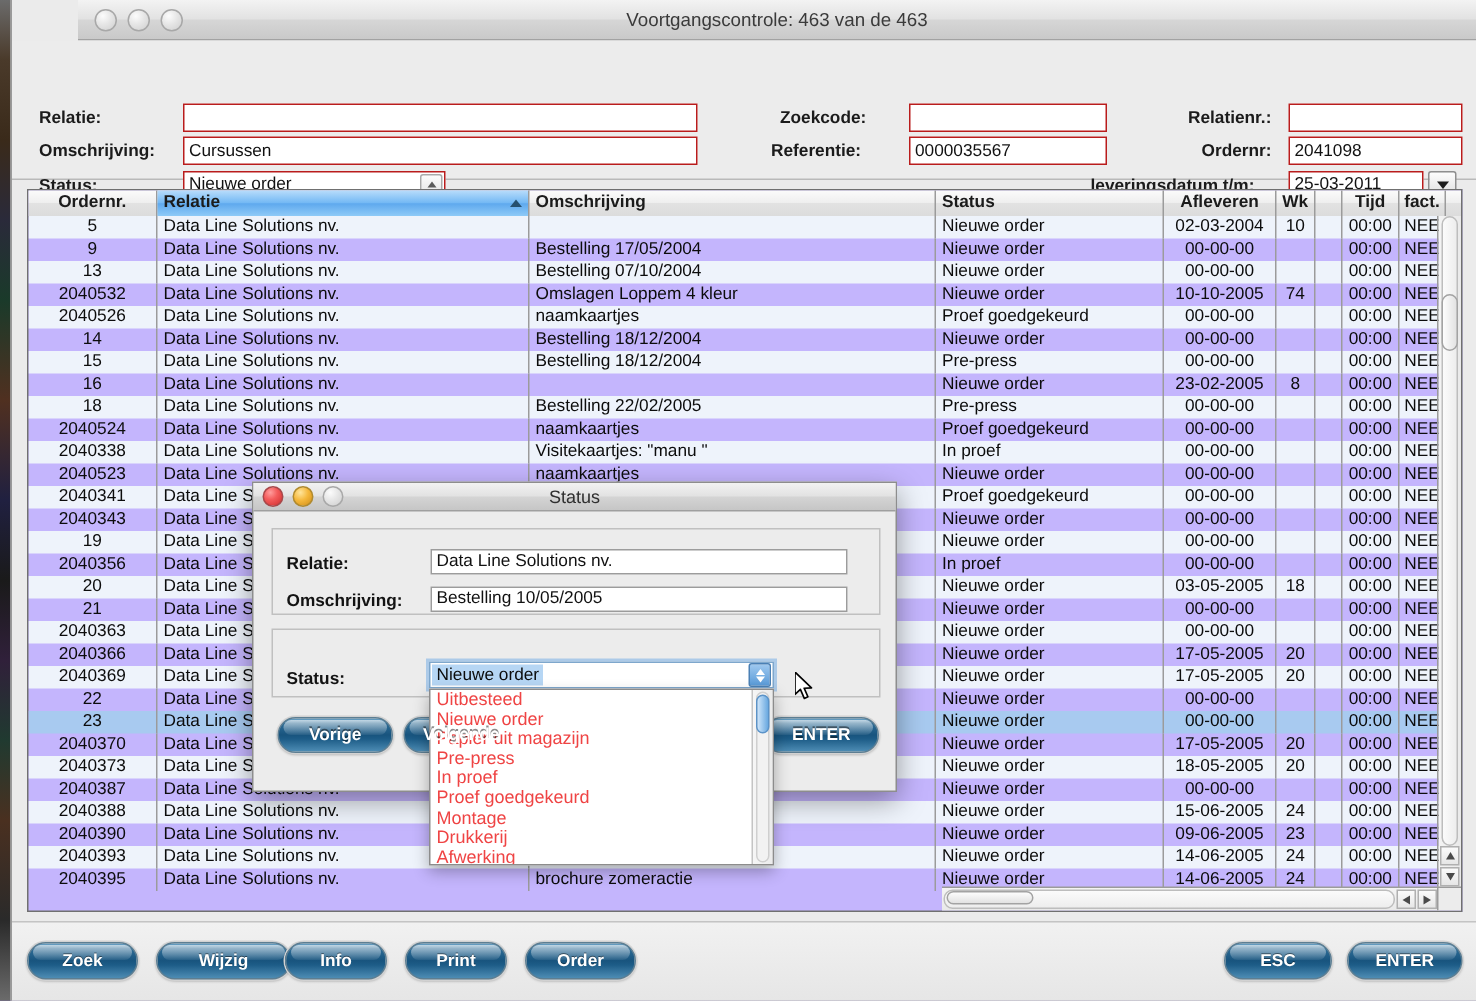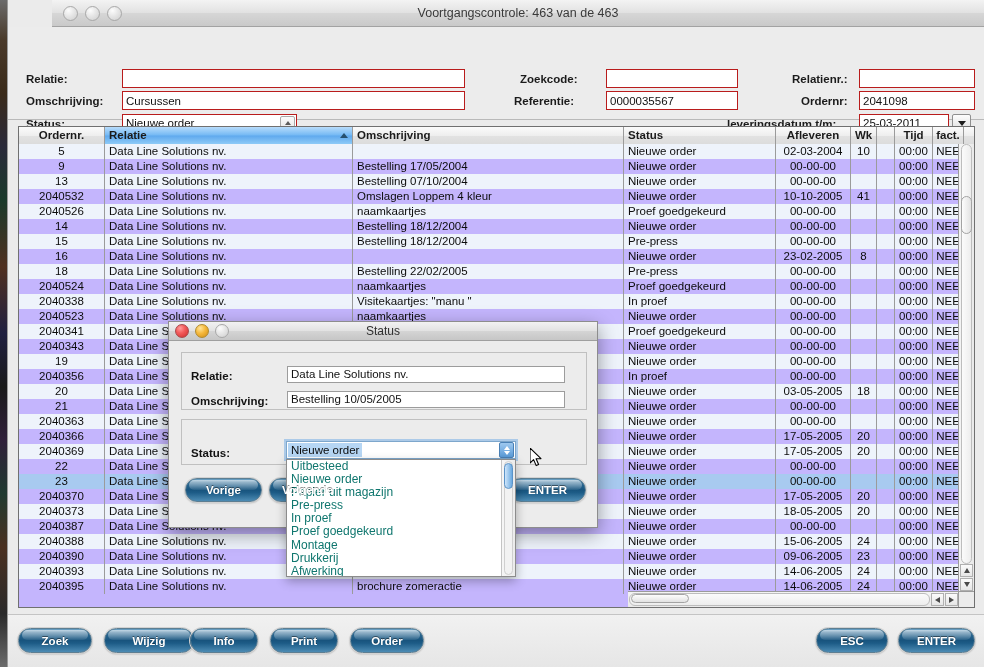--- a/index.html
+++ b/index.html
@@ -174,21 +174,21 @@
   #combo .cstep{position:absolute;right:1px;top:0px;width:15px;height:16px;
       background:linear-gradient(180deg,#9ec8ef,#5a9bd8);border:1px solid #4a80b5;
       border-radius:2px;box-sizing:border-box;
       display:flex;flex-direction:column;align-items:center;justify-content:center;}
   #combo .cstep i{width:0;height:0;border-left:3px solid transparent;border-right:3px solid transparent;}
   #combo .cstep i.up{border-bottom:4px solid #fff;margin-bottom:1px;}
   #combo .cstep i.dn{border-top:4px solid #fff;}
   #droplist{position:absolute;left:278px;top:459px;width:230px;height:118px;
       background:#fff;border:1px solid #8c8c8c;box-sizing:border-box;
       box-shadow:0 4px 10px rgba(0,0,0,.3);overflow:hidden;}
-  .dlitem{font-size:12px;line-height:13.1px;color:#0f766e;padding-left:4px;
+  .dlitem{font-size:12px;line-height:13.1px;color:#ef4444;padding-left:4px;
       font-family:"Liberation Sans",sans-serif;white-space:nowrap;height:13.1px;}
   #dl-sb{position:absolute;right:0;top:0;width:13px;bottom:0;
       background:linear-gradient(90deg,#f6f6f6,#ebebeb);border-left:1px solid #c4c4c4;}
   #dl-sb .dtrack{position:absolute;left:2px;right:2px;top:1px;bottom:1px;
       background:#f2f2f2;border:1px solid #cfcfcf;border-radius:5px;box-sizing:border-box;}
   #dl-sb .dthumb{position:absolute;left:2px;width:9px;height:26px;top:3px;
       background:linear-gradient(90deg,#cfe6fb,#6aa9e0);border:1px solid #5b93c8;
       border-radius:5px;box-sizing:border-box;}
 
   #cursor{position:absolute;left:522px;top:448px;width:14px;height:20px;z-index:50;}
@@ -291,21 +291,21 @@
           <div class="td c" style="width: 18px; flex: 0 0 18px;"></div>
           <div class="td c" style="width: 38px; flex: 0 0 38px;">00:00</div>
           <div class="td c" style="width: 31px; flex: 0 0 31px;">NEE</div>
         </div>
         <div class="row">
           <div class="td c" style="width: 86px; flex: 0 0 86px;">2040532</div>
           <div class="td" style="width: 248px; flex: 0 0 248px;">Data Line Solutions nv.</div>
           <div class="td" style="width: 271px; flex: 0 0 271px;">Omslagen Loppem 4 kleur</div>
           <div class="td" style="width: 152px; flex: 0 0 152px;">Nieuwe order</div>
           <div class="td c" style="width: 75px; flex: 0 0 75px;">10-10-2005</div>
-          <div class="td c" style="width: 26px; flex: 0 0 26px;">41</div>
+          <div class="td c" style="width: 26px; flex: 0 0 26px;">74</div>
           <div class="td c" style="width: 18px; flex: 0 0 18px;"></div>
           <div class="td c" style="width: 38px; flex: 0 0 38px;">00:00</div>
           <div class="td c" style="width: 31px; flex: 0 0 31px;">NEE</div>
         </div>
         <div class="row alt">
           <div class="td c" style="width: 86px; flex: 0 0 86px;">2040526</div>
           <div class="td" style="width: 248px; flex: 0 0 248px;">Data Line Solutions nv.</div>
           <div class="td" style="width: 271px; flex: 0 0 271px;">naamkaartjes</div>
           <div class="td" style="width: 152px; flex: 0 0 152px;">Proef goedgekeurd</div>
           <div class="td c" style="width: 75px; flex: 0 0 75px;">00-00-00</div>

